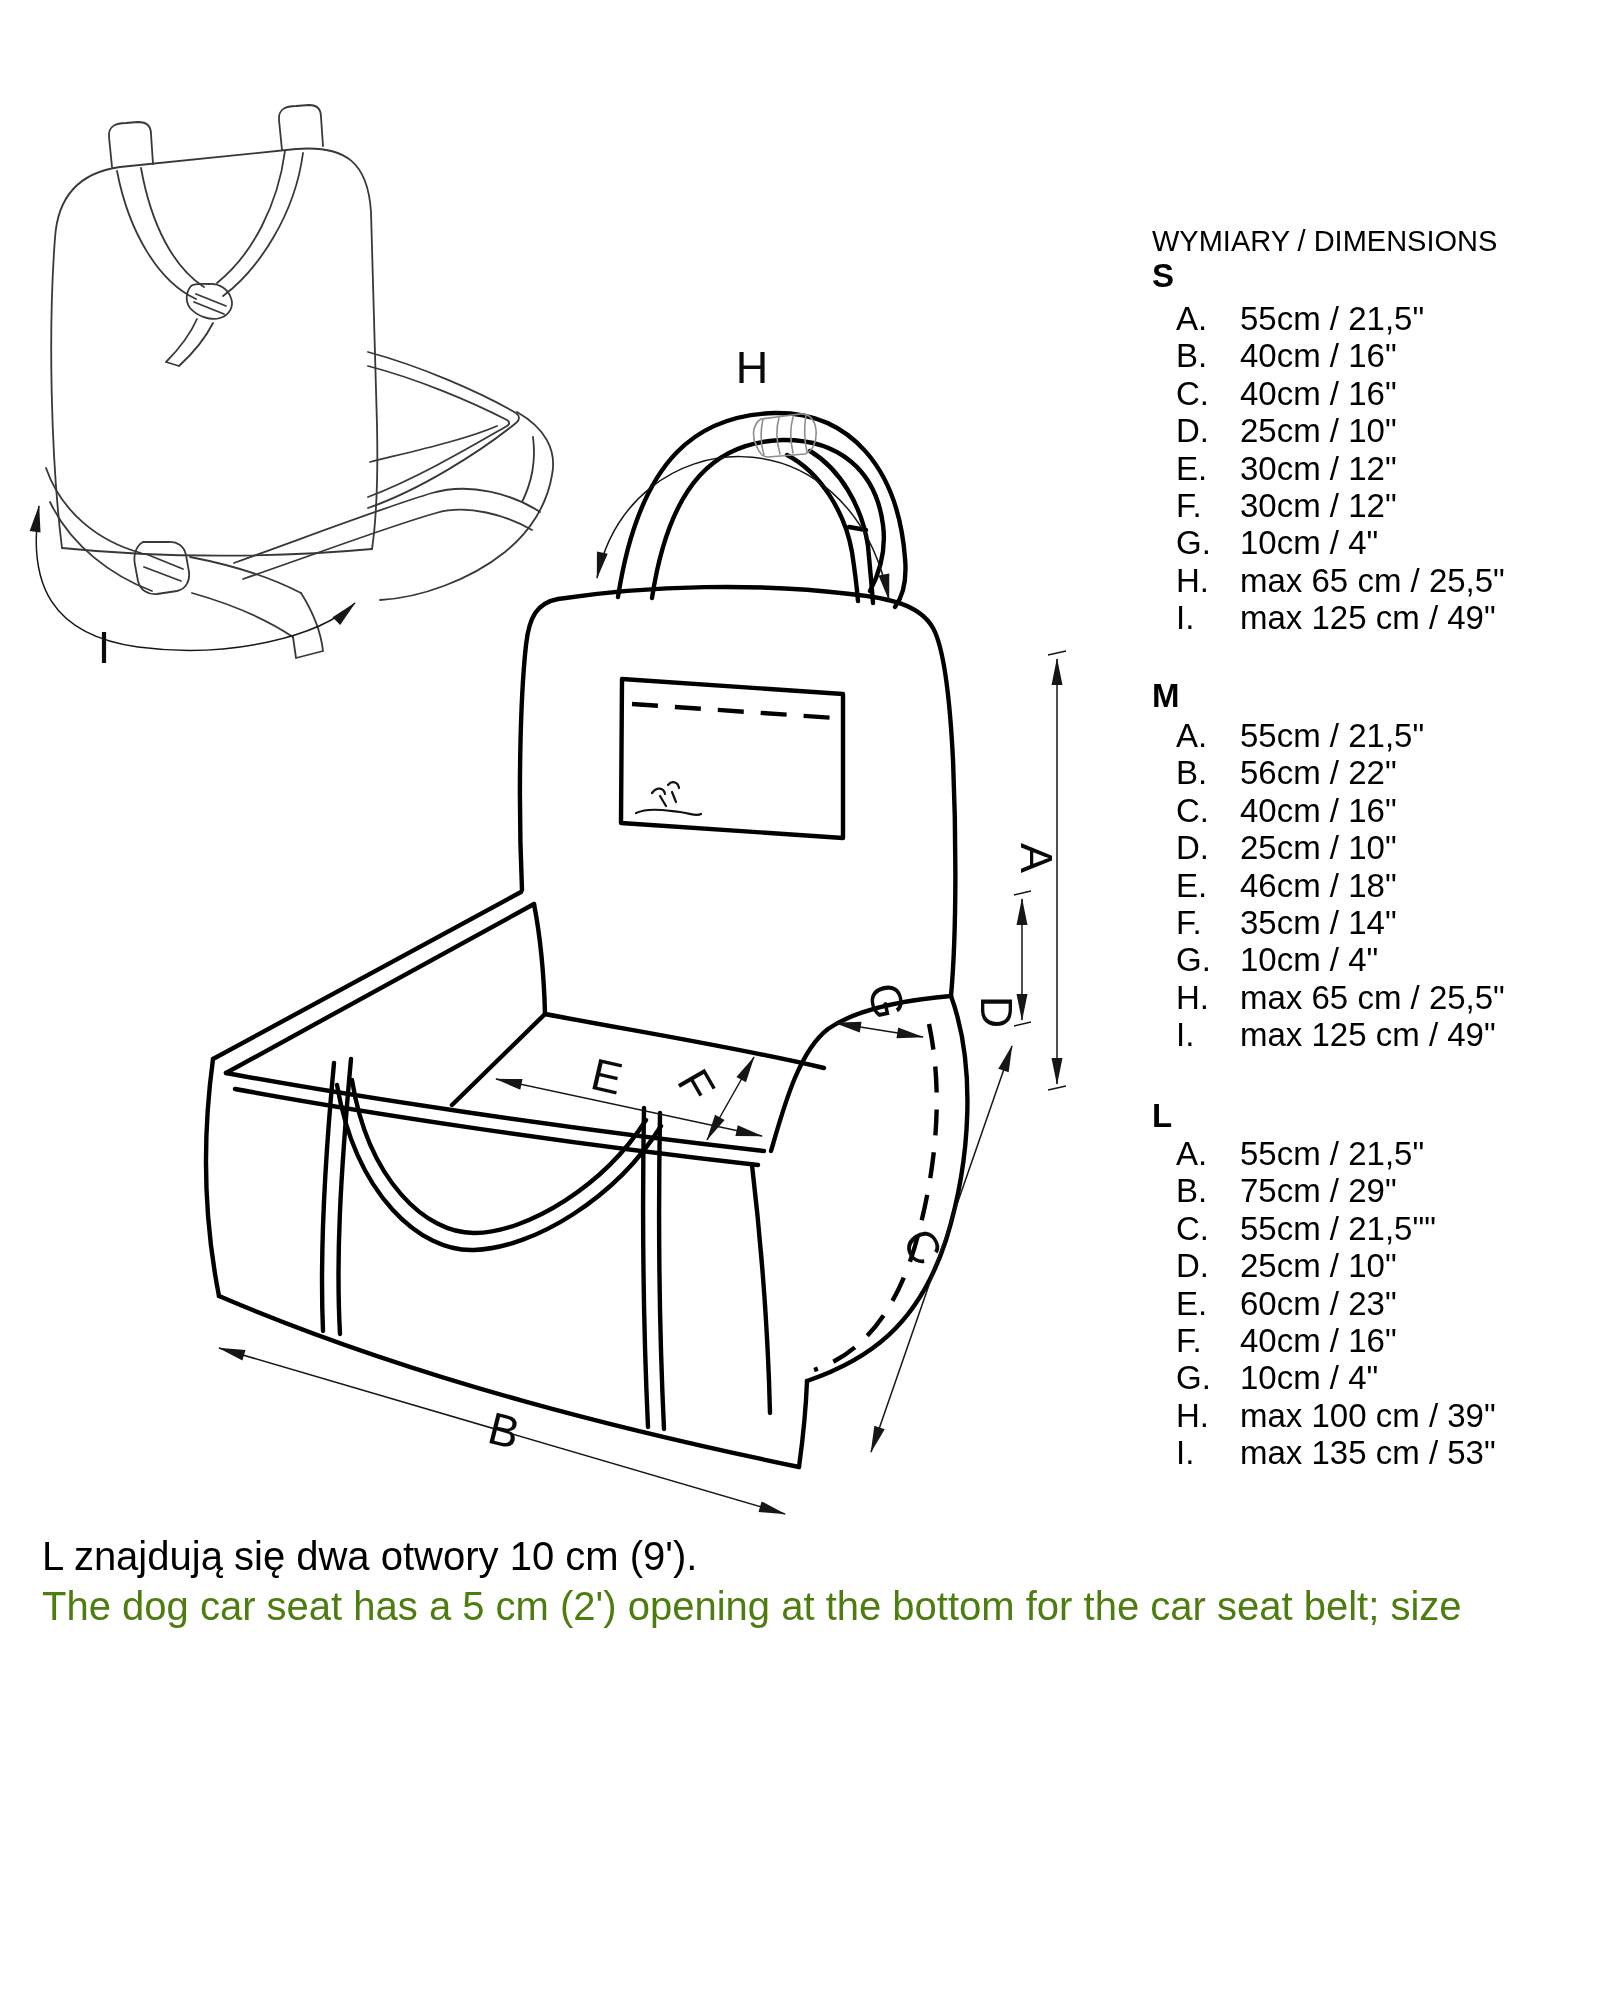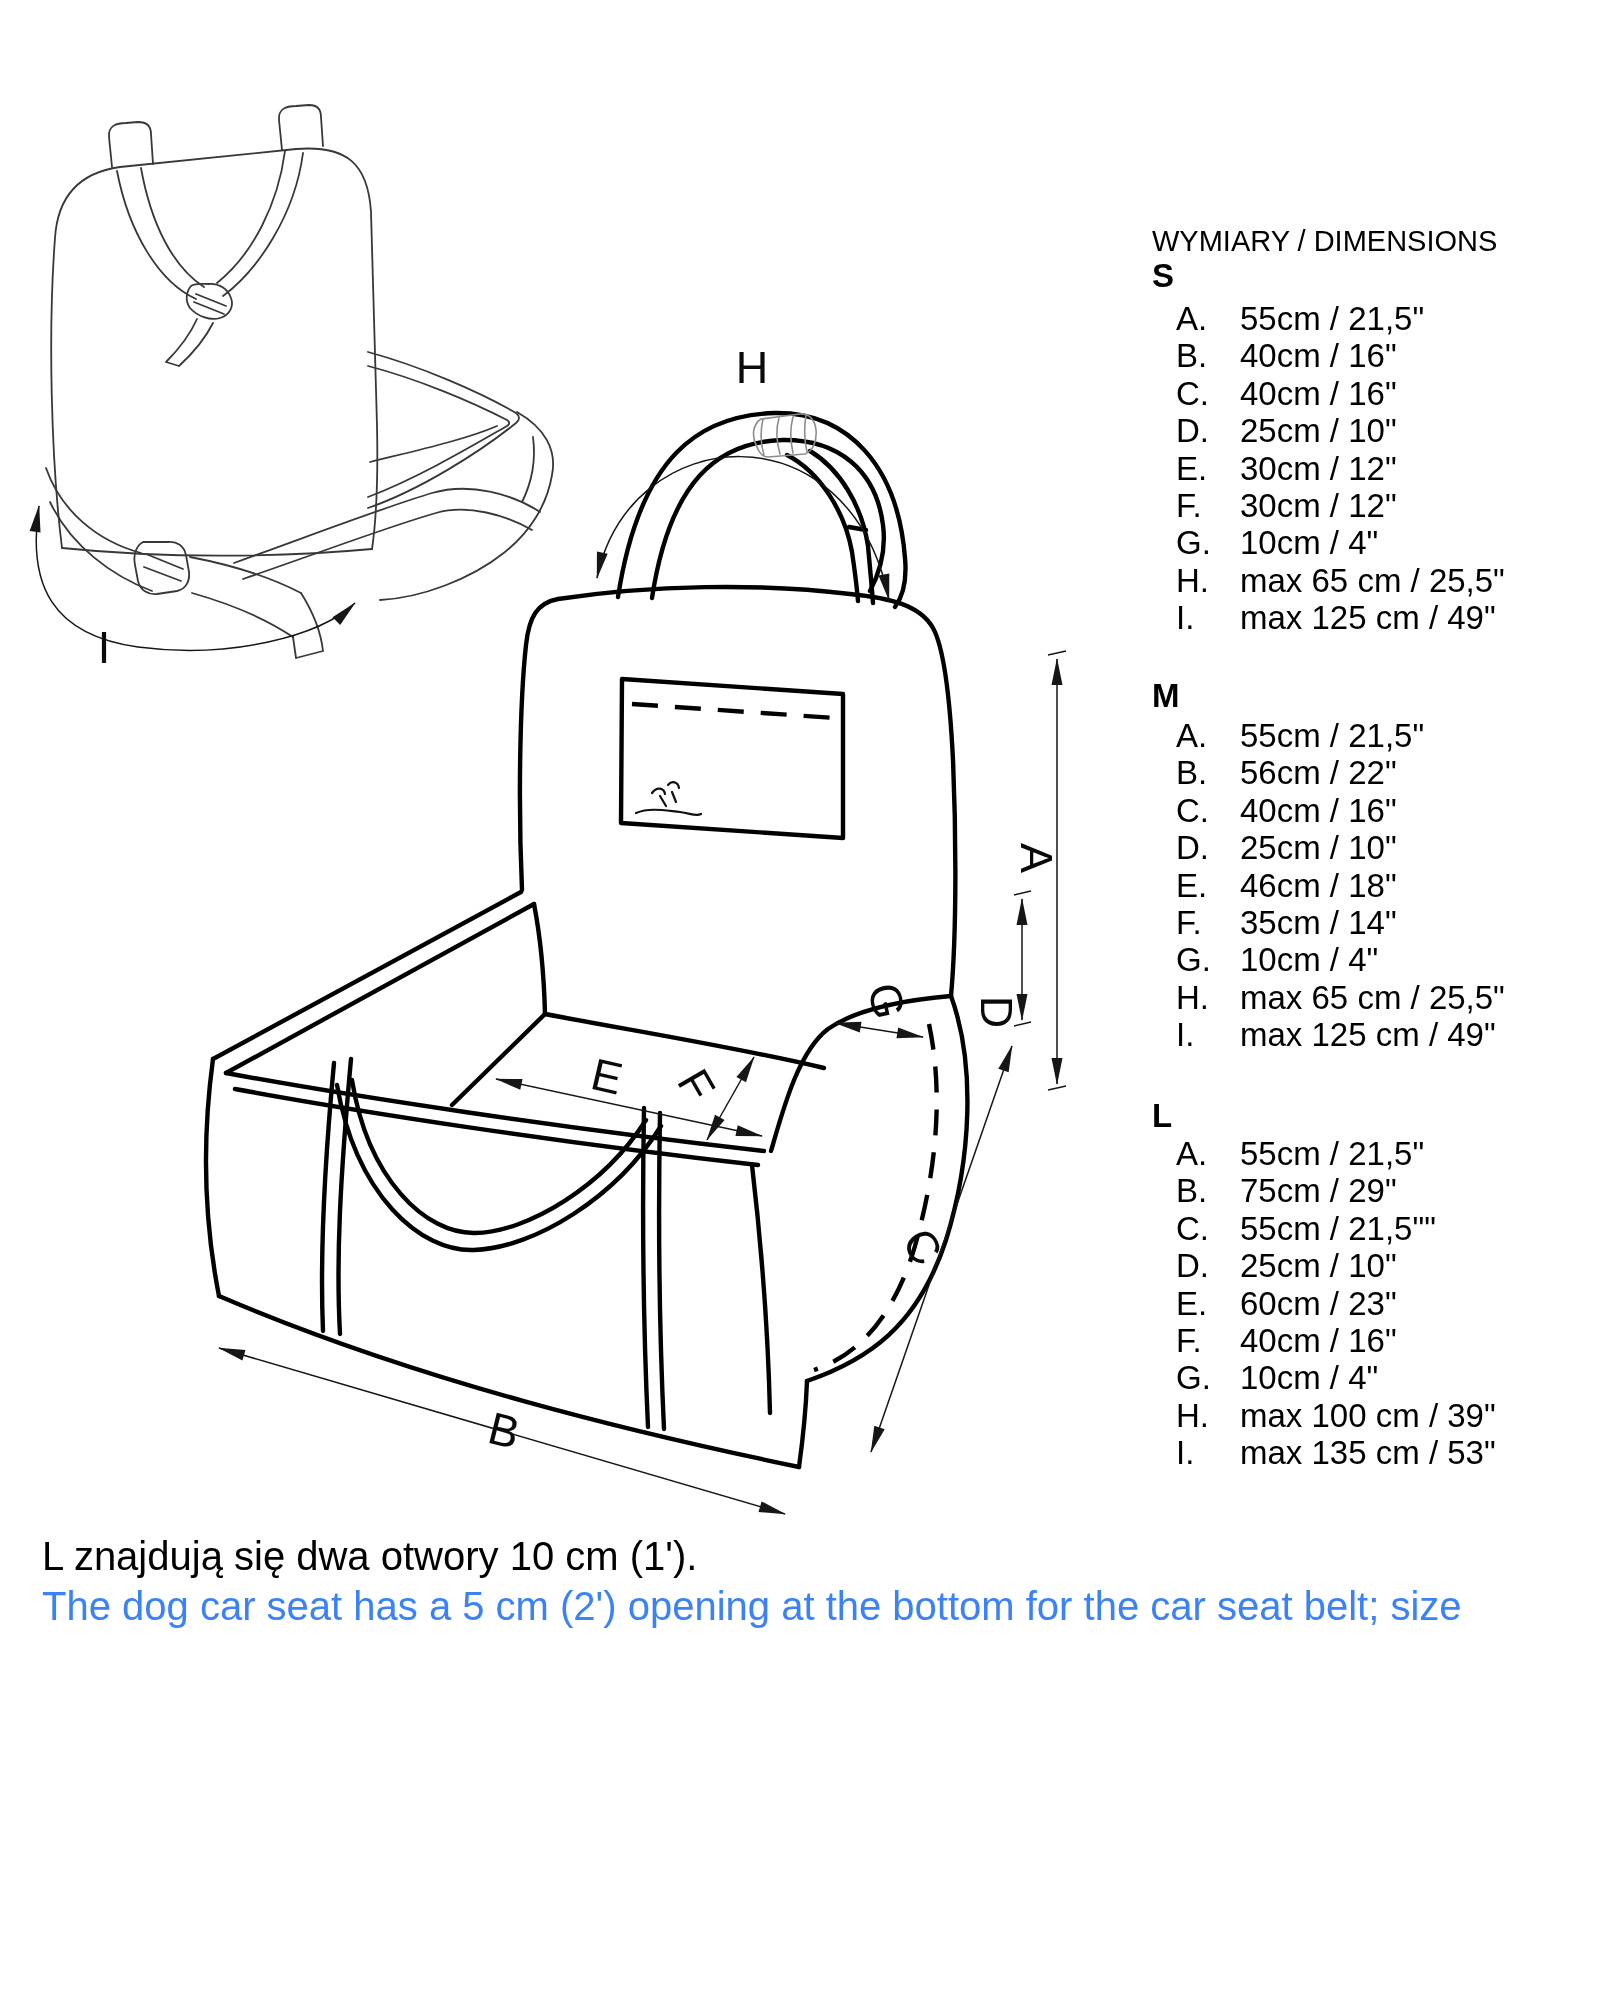--- a/index.html
+++ b/index.html
@@ -16,21 +16,21 @@
   .rows{position:absolute;left:1176px;}
   #rows-s{top:300px}
   #rows-m{top:717px}
   #rows-l{top:1135px}
   .row{height:37.4px;line-height:37.4px;font-size:33px;white-space:nowrap;}
   .let{display:inline-block;width:64px;}
 
   
   .footnote{position:absolute;left:42px;top:1531px;font-size:40px;line-height:50px;white-space:nowrap;}
   .fn-line{height:50px;}
-  .fn-en{color:#3b82f6;}
+  .fn-en{color:#4d7c0f;}
 
   
   .main-line{fill:none;stroke:#000;stroke-width:4.4;stroke-linecap:round;stroke-linejoin:round;}
   .main-dash{fill:none;stroke:#000;stroke-width:4.4;stroke-linecap:butt;stroke-dasharray:26 17;}
   .thin-line{fill:none;stroke:#161616;stroke-width:1.5;}
   .rear-line{fill:none;stroke:#383838;stroke-width:1.8;stroke-linecap:round;stroke-linejoin:round;}
   .light-line{fill:none;stroke:#8d8d8d;stroke-width:1.6;stroke-linecap:round;stroke-linejoin:round;}
   .scribble{fill:none;stroke:#111;stroke-width:2.2;stroke-linecap:round;}
   .dim-label{font-family:"Liberation Sans",sans-serif;font-size:45px;fill:#0a0a0a;}
 </style>
@@ -175,17 +175,17 @@
     <div class="row"><span class="let">C.</span><span class="val">55cm / 21,5""</span></div>
     <div class="row"><span class="let">D.</span><span class="val">25cm / 10"</span></div>
     <div class="row"><span class="let">E.</span><span class="val">60cm / 23"</span></div>
     <div class="row"><span class="let">F.</span><span class="val">40cm / 16"</span></div>
     <div class="row"><span class="let">G.</span><span class="val">10cm / 4"</span></div>
     <div class="row"><span class="let">H.</span><span class="val">max 100 cm / 39"</span></div>
     <div class="row"><span class="let">I.</span><span class="val">max 135 cm / 53"</span></div>
   </div>
 
   <div class="footnote">
-    <div class="fn-line fn-pl">L znajdują się dwa otwory 10 cm (1').</div>
+    <div class="fn-line fn-pl">L znajdują się dwa otwory 10 cm (9').</div>
     <div class="fn-line fn-en">The dog car seat has a 5 cm (2') opening at the bottom for the car seat belt; size</div>
   </div>
 
 </div>
 
 </body></html>

